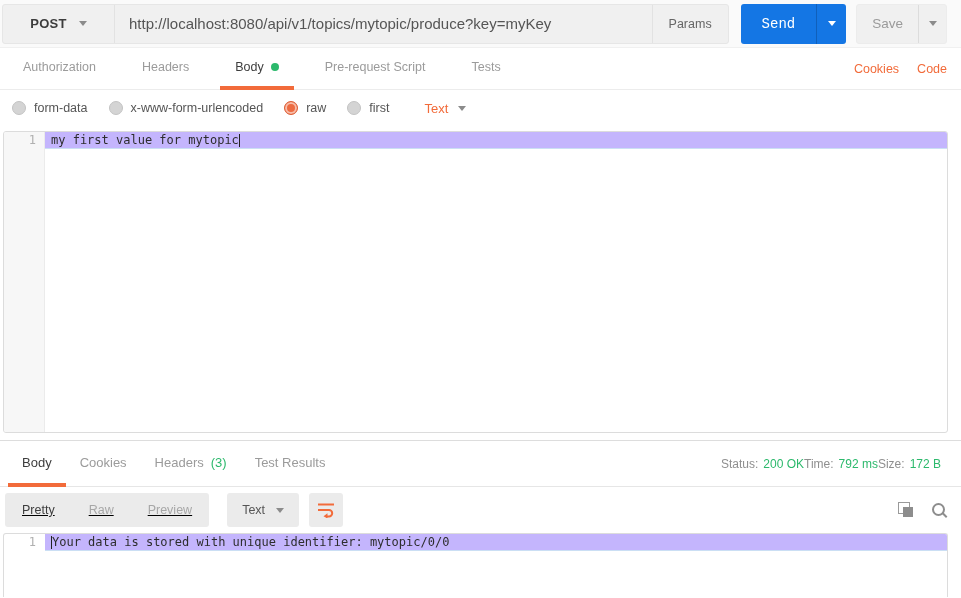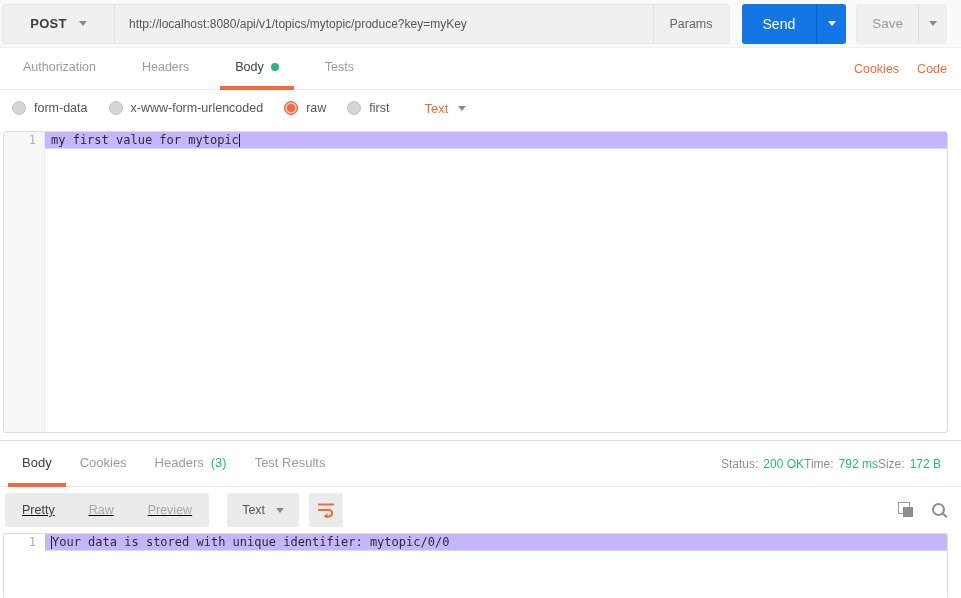--- a/index.html
+++ b/index.html
@@ -8,26 +8,26 @@
 
   
   .topbar { height:48px; background:#fafafa; display:flex; align-items:center;
             padding:0 14px 0 2px; border-bottom:1px solid #f0f0f0; }
   .url-group { flex:1; display:flex; align-items:stretch; height:40px;
                background:#f0f0f0; border:1px solid #e6e6e6; border-radius:3px; }
   .method-btn { width:112px; display:flex; align-items:center; justify-content:center;
                 gap:12px; border-right:1px solid #e2e2e2; cursor:pointer;
                 font-size:13px; font-weight:700; color:#3d3d3d; letter-spacing:.3px; }
   .url-input { flex:1; background:transparent; border:none; outline:none;
-               font-size:12px; color:#555; padding:0 14px;
+               font-size:15px; color:#555; padding:0 14px;
                font-family:"Liberation Sans", sans-serif; }
   .params-btn { width:76px; display:flex; align-items:center; justify-content:center;
                 border-left:1px solid #e2e2e2; color:#666; font-size:12.5px; cursor:pointer; }
   .send-group { display:flex; align-items:stretch; height:40px; margin-left:12px;
-                background:#1476e4; border-radius:3px; color:#fff; cursor:pointer; }
+                background:#1476e4; border-radius:3px; color:#fff; cursor:pointer;font-family:Liberation Mono, monospace; }
   .send-main { padding:0 21px; display:flex; align-items:center; font-size:14px; }
   .send-caret { width:30px; display:flex; align-items:center; justify-content:center;
                 border-left:1px solid rgba(0,0,0,.18); }
   .save-group { display:flex; align-items:stretch; height:40px; margin-left:10px;
                 background:#f0f0f0; border:1px solid #ececec; border-radius:3px;
                 color:#9a9a9a; cursor:pointer; }
   .save-main { padding:0 15px; display:flex; align-items:center; font-size:13.5px; }
   .save-caret { width:28px; display:flex; align-items:center; justify-content:center;
                 border-left:1px solid #dcdcdc; }
   .caret { width:0; height:0; border-left:4px solid transparent;
@@ -155,20 +155,23 @@
     <span>Authorization</span>
   </div>
   <div class="tab">
     <span>Headers</span>
   </div>
   <div class="tab active">
     <span>Body</span>
     <span class="dot"></span>
   </div>
   <div class="tab">
+    <span>Pre-request Script</span>
+  </div>
+  <div class="tab">
     <span>Tests</span>
   </div>
   <div class="tab-links">
     <span>Cookies</span>
     <span>Code</span>
   </div>
 </div>
 
 <div class="body-opts">
   <div class="radio-opt">

